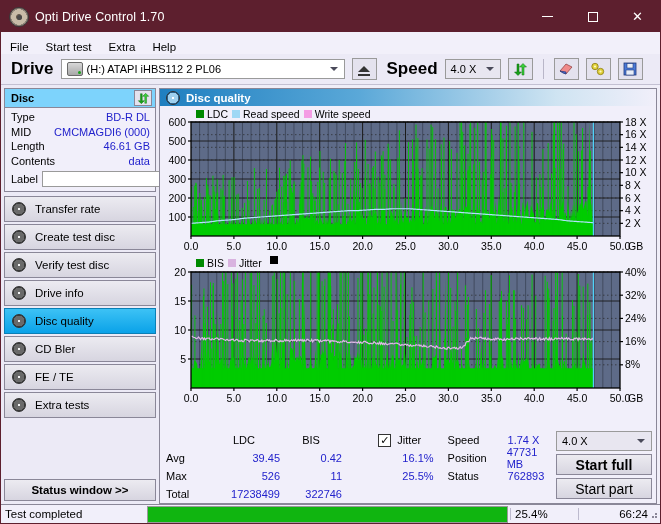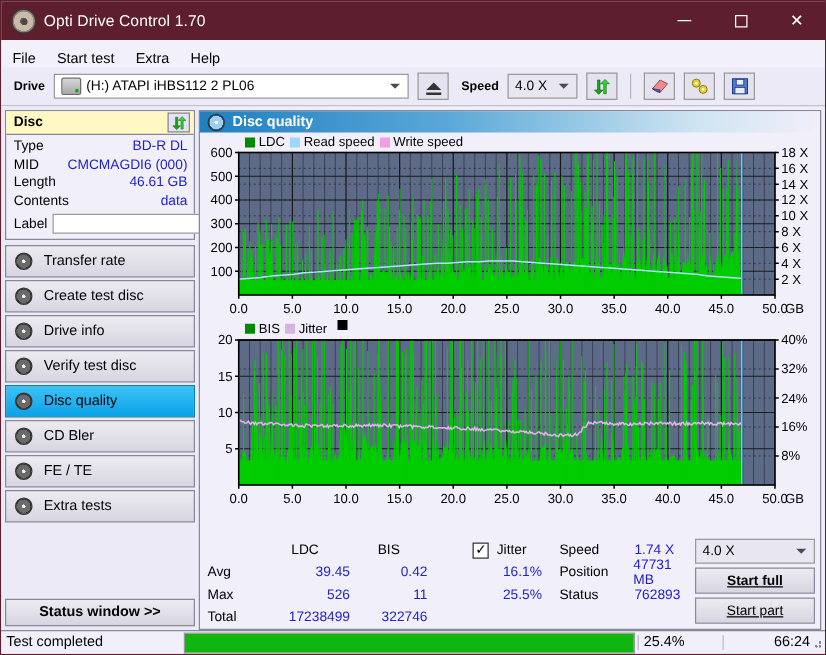--- a/index.html
+++ b/index.html
@@ -46,21 +46,21 @@
     padding-left:9px; gap:17px; flex:0 0 auto;
     border-bottom:1px solid #f2f0fa;
   }
   .menubar span { font-size:11.5px; color:#000; }
   
   .toolbar {
     height:31px; background:#eceaf6; display:flex; align-items:center;
     padding-left:10px; gap:7px; flex:0 0 auto;
     border-bottom:1px solid #c3c0d2;
   }
-  .lbl-bold { font-weight:bold; font-size:10px; }
+  .lbl-bold { font-weight:bold; font-size:17px; }
   .combo {
     height:20px; background:#fff; border:1px solid #9a9a9a;
     display:flex; align-items:center; position:relative;
     font-size:11px;
   }
   .combo .caret {
     margin-left:auto; margin-right:6px;
     width:0;height:0;border-left:4px solid transparent;border-right:4px solid transparent;
     border-top:4px solid #4a4a5a;
   }
@@ -81,21 +81,21 @@
   .icon-eject{width:0;height:0;border-left:6px solid transparent;border-right:6px solid transparent;border-bottom:6px solid #333;position:relative;}
   .icon-eject:after{content:"";position:absolute;left:-6px;top:8px;width:12px;height:2px;background:#333;}
   
   .body { flex:1 1 auto; display:flex; min-height:0; }
   
   .left { width:158px; flex:0 0 158px; display:flex; flex-direction:column; background:#eceaf6;
           padding:3px 3px 0 3px;}
   .disc-box { border:1px solid #8a8798; background:#f1effa; }
   .disc-head {
     height:19px; display:flex;align-items:center; padding:0 3px 0 6px;
-    border-bottom:1px solid #8a8798; background:#fef9c3;
+    border-bottom:1px solid #8a8798; background:#7dd3fc;
   }
   .disc-head b{font-size:11px;}
   .sqbtn{width:18px;height:16px;margin-left:auto;background:#e4e2ee;border:1px solid #8a8798;
          display:flex;align-items:center;justify-content:center;font-size:10px;color:#18a018;}
   .disc-rows{padding:2px 5px 4px 6px;}
   .drow{display:flex;justify-content:space-between;align-items:center;height:14.5px;font-size:11px;}
   .drow .k{color:#000;}
   .drow .v{color:#2222cc;}
   .labelrow{display:flex;align-items:center;gap:4px;margin-top:2px;}
   .labelrow .k{font-size:11px;width:34px;}
@@ -141,21 +141,21 @@
   .jit-head{display:flex;align-items:center;gap:6px;height:18px;justify-content:center;}
   .chk{width:13px;height:13px;border:1px solid #333;background:#fff;display:flex;align-items:center;justify-content:center;font-size:11px;line-height:1;}
   .jit-v{height:18px;display:flex;align-items:center;justify-content:flex-end;color:#2222cc;padding-right:14px;}
   .spcol{width:118px;}
   .sp-row{height:18px;display:flex;align-items:center;gap:8px;}
   .sp-row .k{width:52px;}
   .sp-row .v{color:#2222cc;}
   .btncol{margin-left:auto;width:96px;display:flex;flex-direction:column;gap:3px;}
   .btncol .combo{width:96px;height:20px;padding-left:5px;background:#e8e6f0;}
   .pbtn{height:21px;border:1px solid #8a8798;background:linear-gradient(#ecebf1,#d7d5e0);
-        display:flex;align-items:center;justify-content:center;font-size:11px;text-decoration:underline;}
+        display:flex;align-items:center;justify-content:center;font-size:14px;}
   .pbtn.bold{font-weight:bold;}
   
   .statusbar{height:19px;flex:0 0 auto;display:flex;align-items:center;
     background:#f1effa;border-top:1px solid #8a8798;}
   .sb-txt{width:146px;padding-left:4px;font-size:11.5px;}
   .sb-prog{flex:1 1 auto;height:17px;border:1px solid #9a9a9a;background:#fff;position:relative;margin-right:2px;}
   .sb-prog .fill{position:absolute;left:0;top:0;bottom:0;background:#10b510;}
   .sb-cell{width:68px;border-left:1px solid #bdbace;padding-left:4px;font-size:11.5px;}
   .sb-cell2{width:82px;border-left:1px solid #bdbace;text-align:right;padding-right:12px;font-size:11.5px;position:relative;}
   .grip{position:absolute;right:2px;bottom:1px;width:9px;height:9px;
@@ -283,25 +283,25 @@
         <div class="navbtn">
           <span class="navico"></span>
           <span>Transfer rate</span>
         </div>
         <div class="navbtn">
           <span class="navico"></span>
           <span>Create test disc</span>
         </div>
         <div class="navbtn">
           <span class="navico"></span>
-          <span>Drive info</span>
+          <span>Verify test disc</span>
         </div>
         <div class="navbtn">
           <span class="navico"></span>
-          <span>Verify test disc</span>
+          <span>Drive info</span>
         </div>
         <div class="navbtn sel">
           <span class="navico"></span>
           <span>Disc quality</span>
         </div>
         <div class="navbtn">
           <span class="navico"></span>
           <span>CD Bler</span>
         </div>
         <div class="navbtn">

